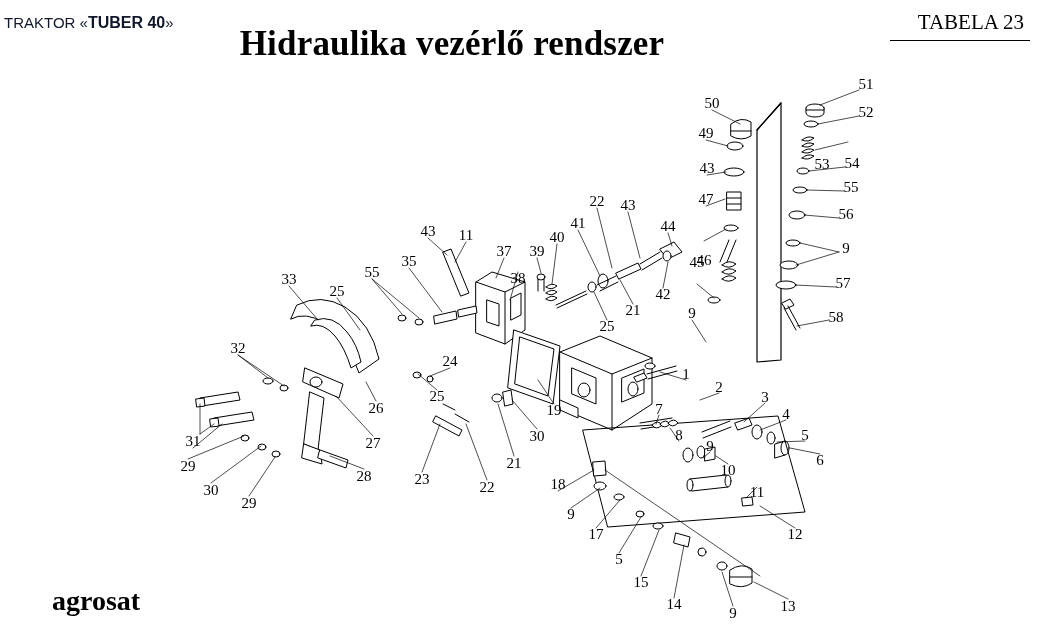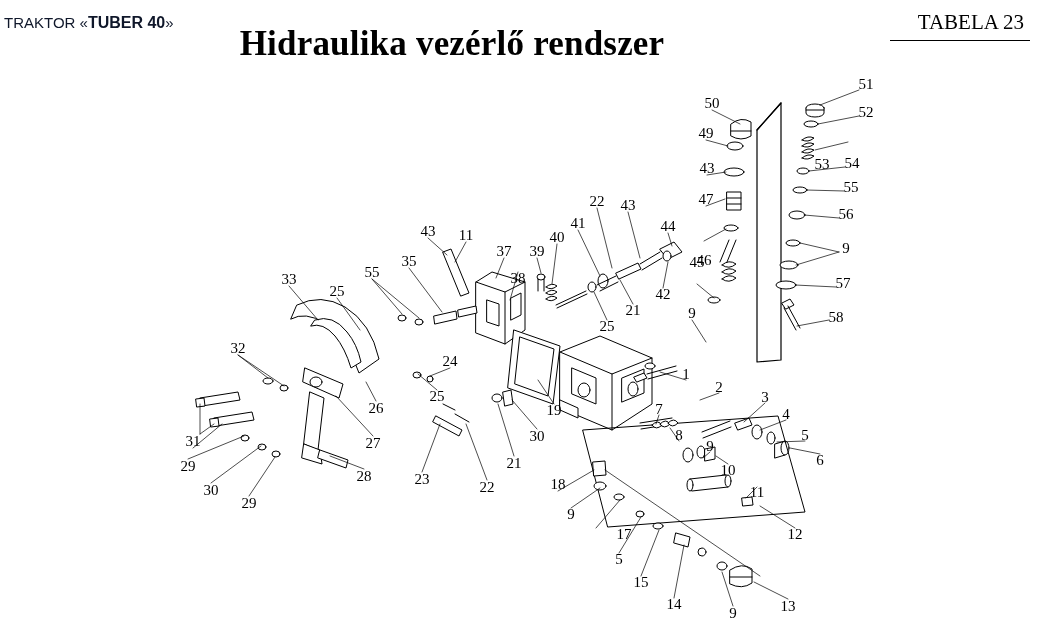--- a/index.html
+++ b/index.html
@@ -434,21 +434,22 @@
       <div class="callout" style="left: 422px; top: 479px;">23</div>
       <div class="callout" style="left: 514px; top: 463px;">21</div>
       <div class="callout" style="left: 728px; top: 470px;">10</div>
       <div class="callout" style="left: 211px; top: 490px;">30</div>
       <div class="callout" style="left: 487px; top: 487px;">22</div>
       <div class="callout" style="left: 558px; top: 484px;">18</div>
       <div class="callout" style="left: 757px; top: 492px;">11</div>
       <div class="callout" style="left: 249px; top: 503px;">29</div>
       <div class="callout" style="left: 571px; top: 514px;">9</div>
       <div class="callout" style="left: 795px; top: 534px;">12</div>
-      <div class="callout" style="left: 624px; top: 534px;">17</div>
+      <div class="callout" style="left: 596px; top: 534px;">17</div>
       <div class="callout" style="left: 619px; top: 559px;">5</div>
       <div class="callout" style="left: 641px; top: 582px;">15</div>
       <div class="callout" style="left: 674px; top: 604px;">14</div>
       <div class="callout" style="left: 733px; top: 613px;">9</div>
       <div class="callout" style="left: 788px; top: 606px;">13</div>
     </div>
 
+  <div class="brand">agrosat</div>
 </div>
 
 </body></html>

